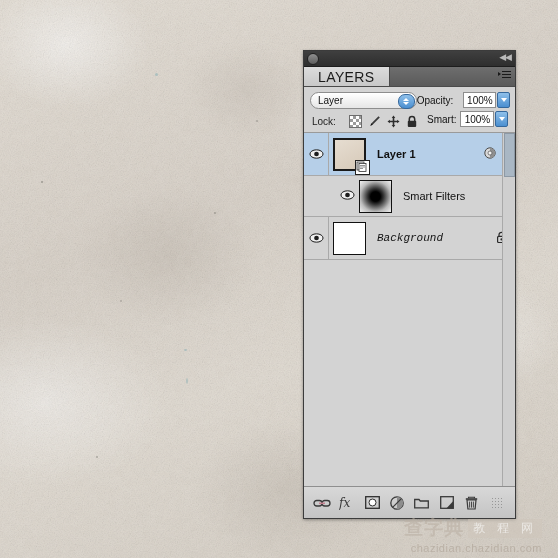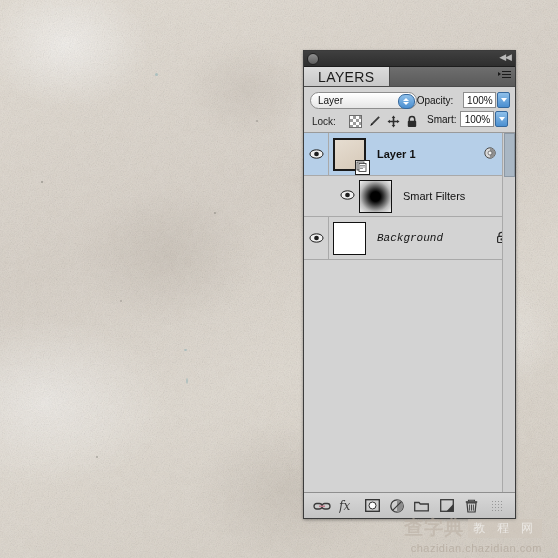--- a/index.html
+++ b/index.html
@@ -165,21 +165,21 @@
     background:#cfcfcf;border-left:1px solid #a9a9a9;
   }
   #scroll-thumb{
     position:absolute;left:1px;top:0;width:9px;height:42px;background:#a9b7c4;border:1px solid #8d99a5;
   }
 
   #list-empty{background:#d3d3d3;}
 
   
   #panel-bottom{
-    position:absolute;left:0;bottom:0;width:100%;height:26px;
+    position:absolute;left:0;bottom:0;width:100%;height:32px;
     background:linear-gradient(#d8d8d8,#c4c4c4);
     border-top:1px solid #8f8f8f;
     display:flex;align-items:center;justify-content:space-around;
     padding:0 6px;box-sizing:border-box;
   }
   .tool-ic{width:18px;height:18px;display:flex;align-items:center;justify-content:center;color:#2a2a2a;}
   #grip{
     width:12px;height:12px;
     background-image:radial-gradient(circle,#8a8a8a 35%,transparent 36%);
     background-size:3px 3px;opacity:.8;

